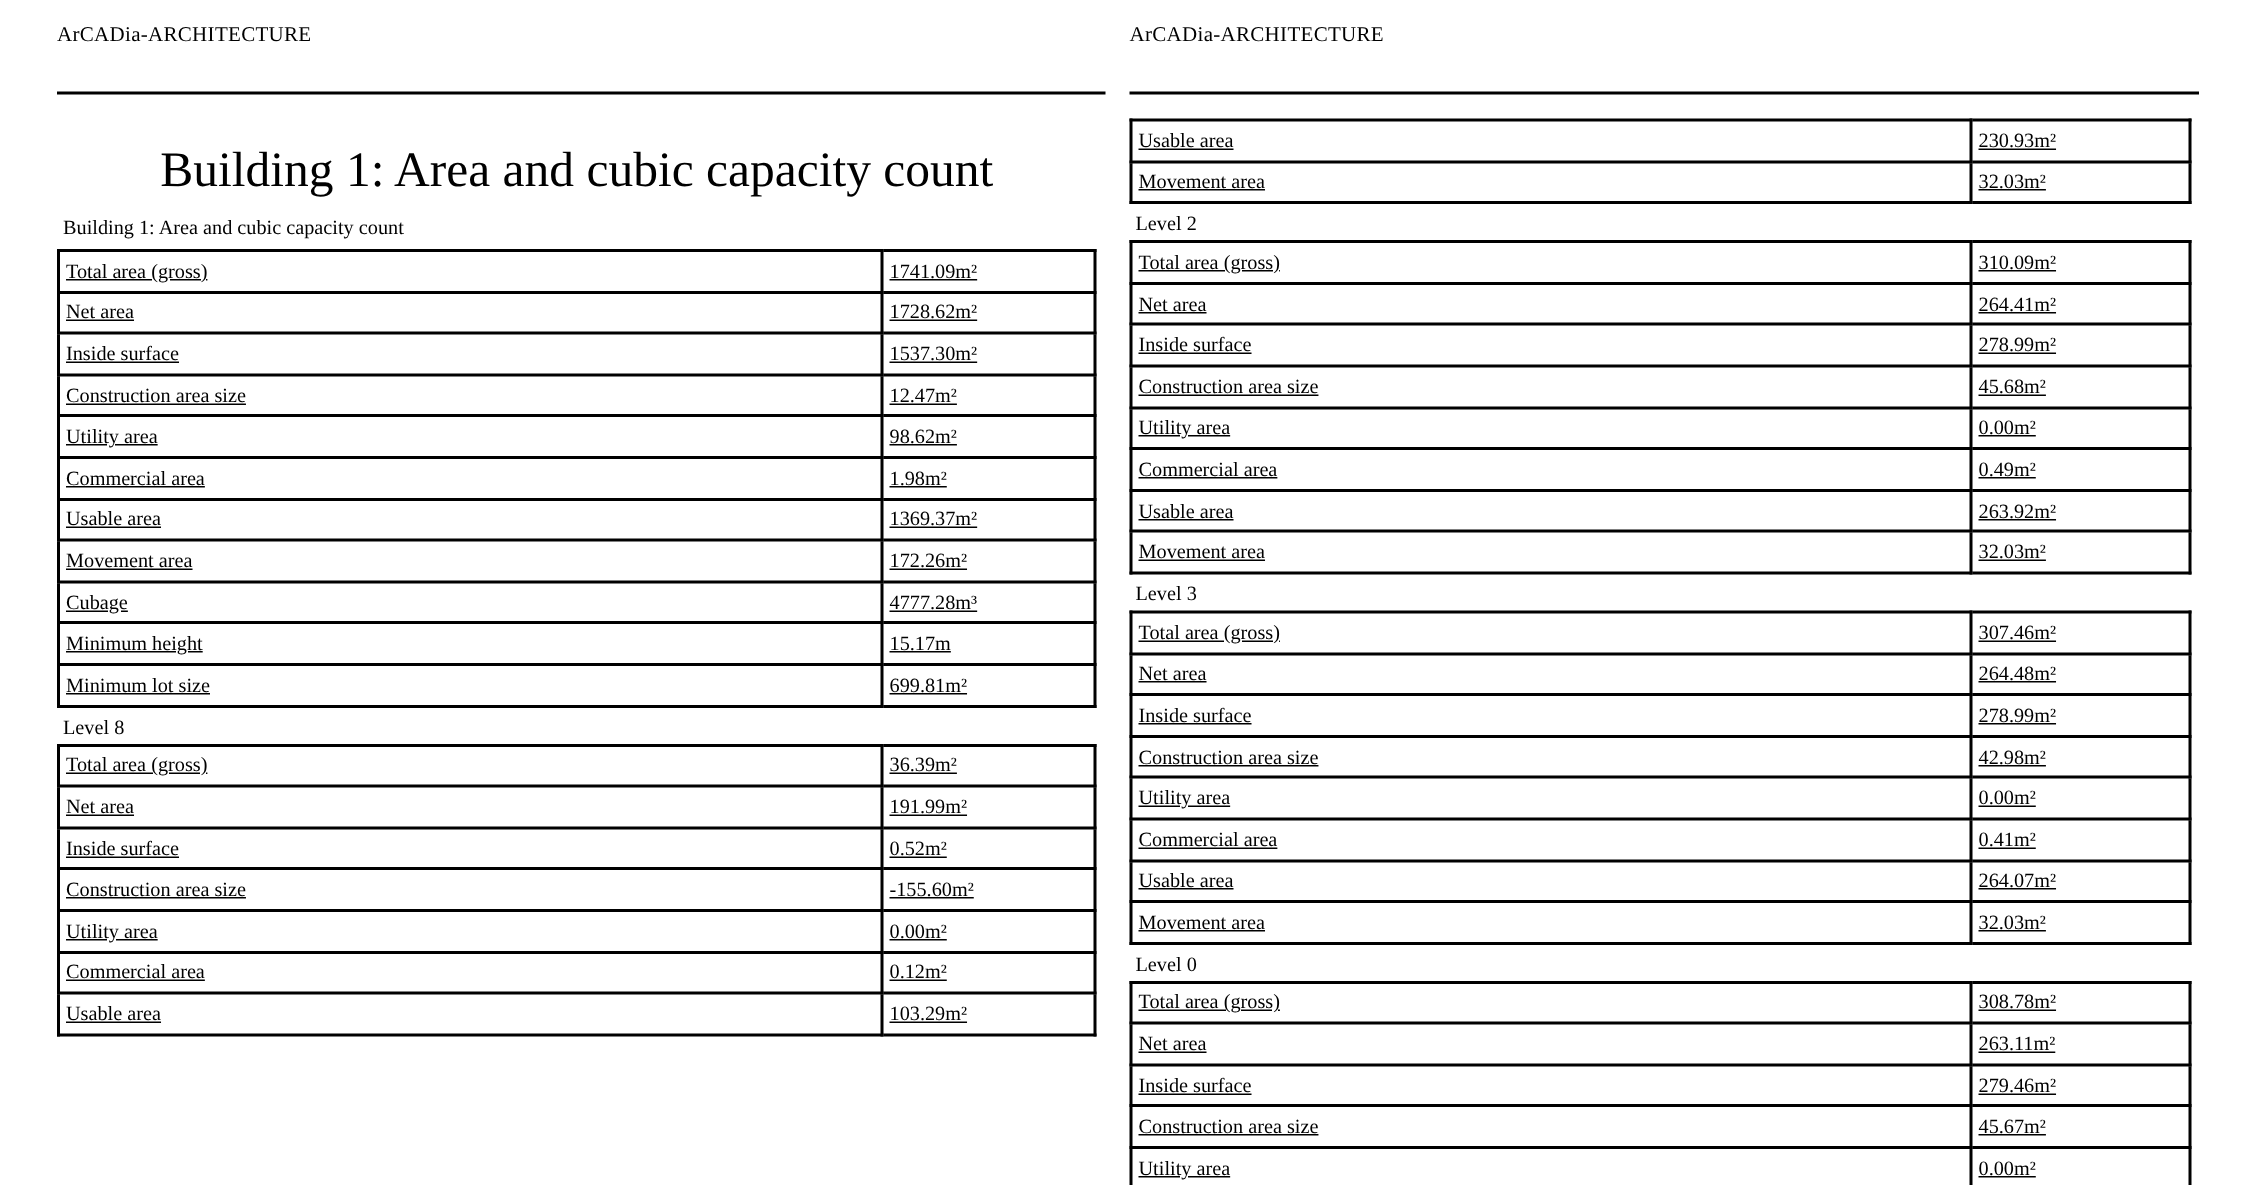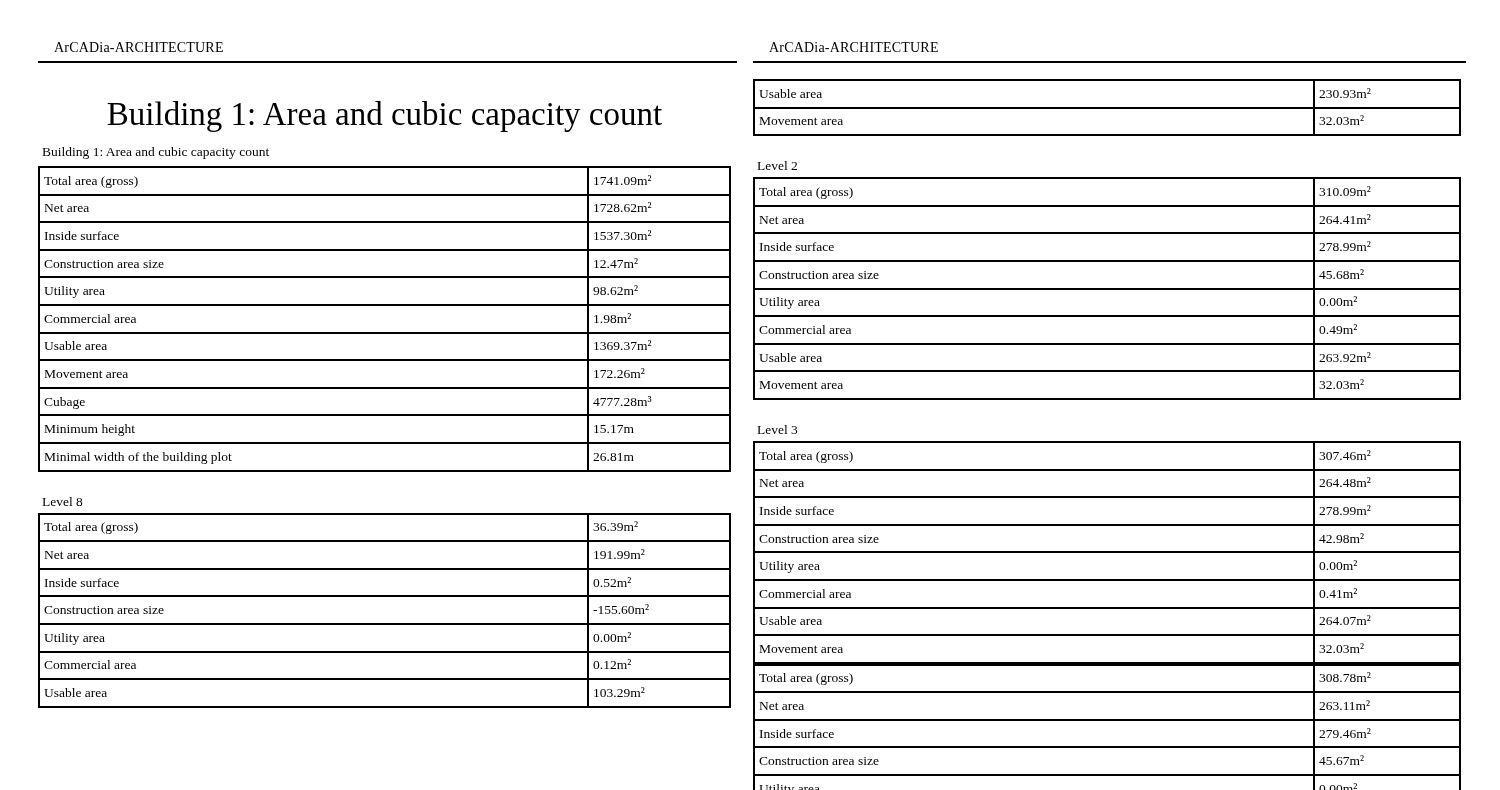--- a/index.html
+++ b/index.html
@@ -22,25 +22,24 @@
     position: absolute;
     top: 0;
     height: 790px;
   }
   .page-left  { left: 38px;  width: 693px; }
   .page-right { left: 753px; width: 708px; }
 
   .page-header {
     position: absolute;
     top: 16px;
-    left: 16px;
+    left: 0;
     font-size: 14px;
     letter-spacing: 0.2px;
     white-space: nowrap;
-    margin-top: 24px;
   }
   .rule {
     position: absolute;
     top: 61px;
     left: 0;
     height: 2px;
     background: #000000;
   }
   .page-left  .rule { width: 699px; }
   .page-right .rule { width: 713px; }
@@ -68,28 +67,29 @@
     position: absolute;
     left: 0;
   }
   .page-left  .sections { top: 166px; width: 693px; }
   .page-right .sections { top: 79px;  width: 708px; }
 
   .section-label {
     font-size: 13.5px;
     line-height: 15px;
     height: 15px;
-    margin: 22px 0 4px 4px;
+    margin: 5px 0 4px 4px;
     white-space: nowrap;
   }
 
   table.area-table {
     border-collapse: collapse;
     table-layout: fixed;
     width: 100%;
+    text-decoration: underline;
   }
   table.area-table td {
     border: 2px solid #000000;
     height: 25.6px;
     padding: 0 2px 0 4px;
     font-size: 13.5px;
     vertical-align: middle;
     white-space: nowrap;
     overflow: hidden;
   }
@@ -147,22 +147,22 @@
   </tr>
             <tr>
     <td class="row-label">Cubage</td>
     <td class="row-value">4777.28m³</td>
   </tr>
             <tr>
     <td class="row-label">Minimum height</td>
     <td class="row-value">15.17m</td>
   </tr>
             <tr>
-    <td class="row-label">Minimal width of the building plot</td>
-    <td class="row-value">26.81m</td>
+    <td class="row-label">Minimum lot size</td>
+    <td class="row-value">699.81m²</td>
   </tr>
           </tbody>
   </table>
         <div class="section-label">Level 8</div>
         <table class="area-table">
     <colgroup>
             <col class="col-label">
             <col class="col-value">
           </colgroup>
     <tbody>
@@ -294,20 +294,21 @@
             <tr>
     <td class="row-label">Usable area</td>
     <td class="row-value">264.07m²</td>
   </tr>
             <tr>
     <td class="row-label">Movement area</td>
     <td class="row-value">32.03m²</td>
   </tr>
           </tbody>
   </table>
+        <div class="section-label">Level 0</div>
         <table class="area-table">
     <colgroup>
             <col class="col-label">
             <col class="col-value">
           </colgroup>
     <tbody>
             <tr>
     <td class="row-label">Total area (gross)</td>
     <td class="row-value">308.78m²</td>
   </tr>

